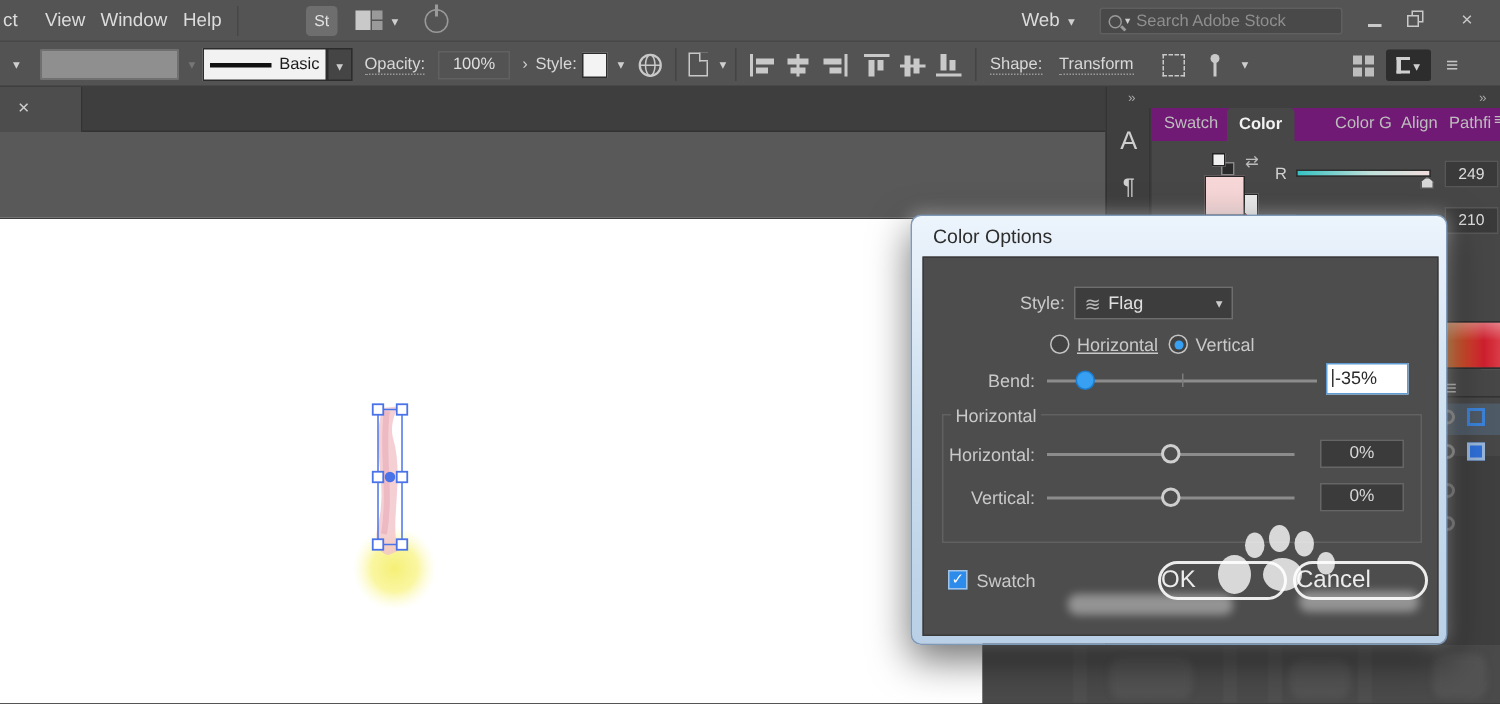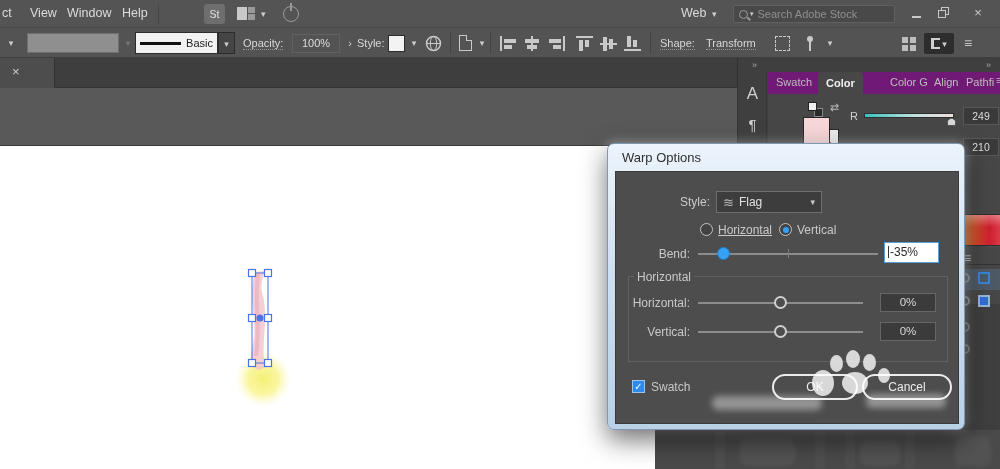--- a/index.html
+++ b/index.html
@@ -113,21 +113,21 @@
   .radio.sel:after { content:""; position:absolute; left:2.5px; top:2.5px; width:6px; height:6px; border-radius:50%; background:#38a0f2; }
   .track { position:absolute; height:2px; background:#8c8c8c; }
   .tick { position:absolute; width:1px; height:9px; background:#7c7c7c; }
   .hbend { position:absolute; width:13px; height:13px; border-radius:50%; background:#38a0f2; border:1px solid #1d7ed0; }
   .hdist { position:absolute; width:13px; height:13px; border-radius:50%; border:2px solid #cfcfcf; background:#4d4d4d; }
   .bend-field { position:absolute; left:268px; top:70px; width:55px; height:21px; background:#fff; border:1.5px solid #5e9cd3; color:#2a2a2a; font-size:12px; line-height:18px; padding-left:3px; }
   .bend-field .caret { display:inline-block; width:1px; height:12px; background:#333; vertical-align:-2px; margin-right:1px; }
   .distort-box { position:absolute; left:12px; top:104px; width:320px; height:86px; border:1px solid rgba(170,170,170,.22); }
   .dval { position:absolute; width:56px; height:19px; background:#3b3b3b; border:1px solid #666; color:#d8d8d8; font-size:11.5px; text-align:center; line-height:17px; }
   .checkbox { position:absolute; left:16px; top:208px; width:13px; height:13px; background:#2d8ceb; border:1px solid #9fc4e8; color:#fff; font-size:10px; line-height:12px; text-align:center; }
-  .pillbtn { position:absolute; top:202px; height:26px; border:2px solid #ececec; border-radius:14px; background:transparent; color:#ececec; font-size:12px; text-align:center; line-height:22px; font-family:"Liberation Sans", sans-serif; }
+  .pillbtn { position:absolute; top:202px; height:26px; border:2px solid #ececec; border-radius:14px; background:transparent; color:#ececec; font-size:16px; text-align:left; line-height:22px; font-family:"Liberation Sans", sans-serif; }
   .paw { position:absolute; background:rgba(255,255,255,.78); border-radius:50%; }
   .wm-smudge { position:absolute; background:rgba(255,255,255,.4); border-radius:6px; filter:blur(3px); }
 </style>
 </head>
 <body>
 
 <div class="app">
 
   <div class="menubar">
     <div class="menu-item" style="left:2px;">ct</div>
@@ -327,21 +327,21 @@
     <div class="colline" style="left:60px;"></div>
     <div class="colline" style="left:160px;"></div>
     <div class="colline" style="left:190px;"></div>
     <div class="colline" style="left:250px;"></div>
     <div class="blob" style="left:85px; top:8px; width:55px; height:28px;"></div>
     <div class="blob" style="left:205px; top:10px; width:40px; height:26px;"></div>
     <div class="blob" style="left:300px; top:6px; width:36px; height:30px;"></div>
   </div>
 
   <div class="dialog">
-    <div class="dlg-title">Warp Options</div>
+    <div class="dlg-title">Color Options</div>
     <div class="dlg-body">
 
       <div class="dl r" style="left:0; top:23px; width:94px;">Style:</div>
       <div class="dd">
         <span class="flagic">≋</span>
         <span>Flag</span>
         <span class="ddchev">▾</span>
       </div>
 
       <div class="radio" style="left:84px; top:51px;"></div>

